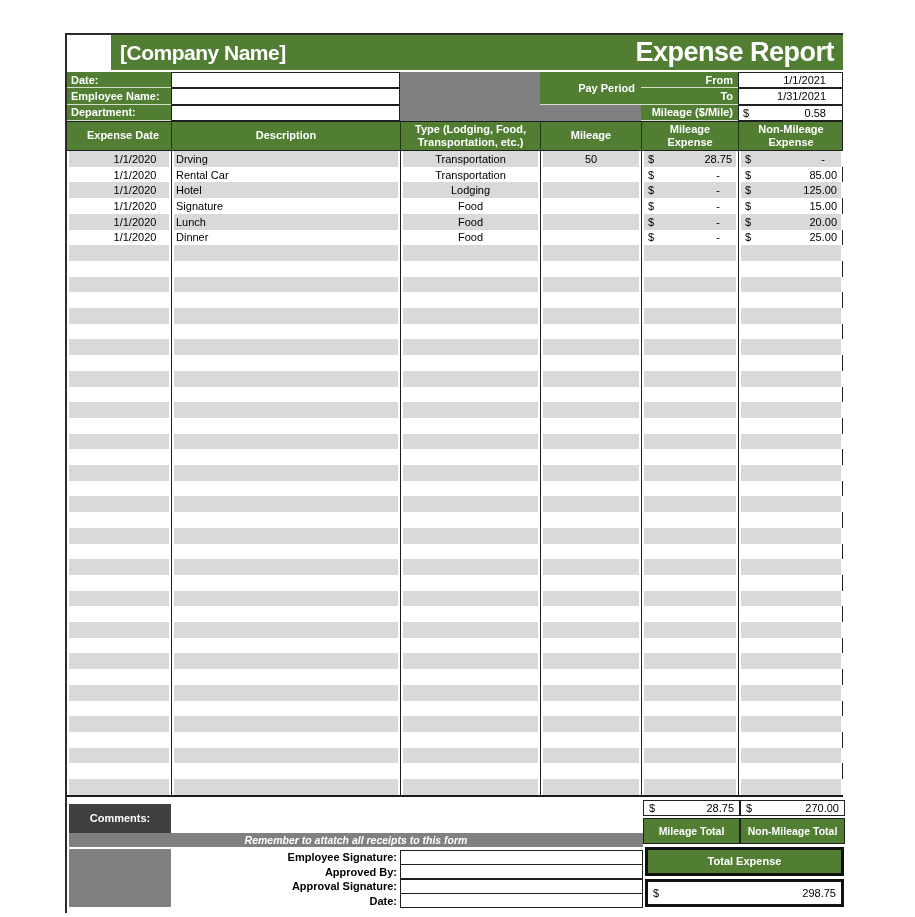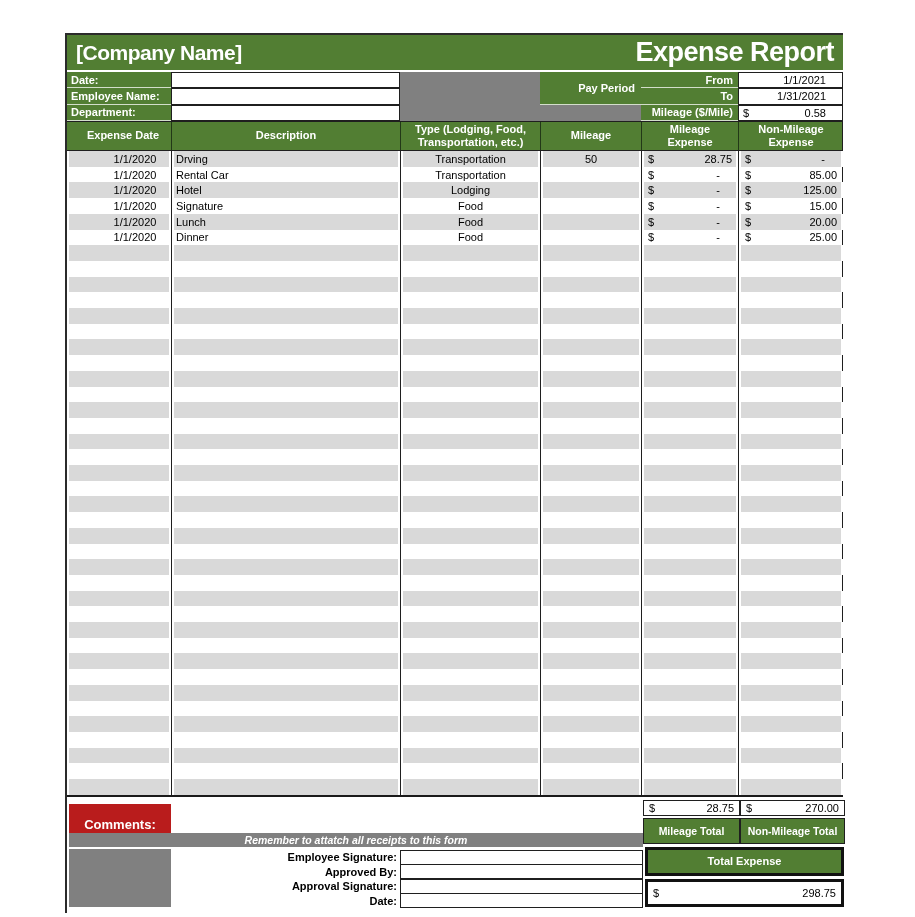--- a/index.html
+++ b/index.html
@@ -1,21 +1,21 @@
 <!DOCTYPE html>
 <html><head>
 <meta charset="utf-8">
 <style>
   * { box-sizing: border-box; margin: 0; padding: 0; }
   html,body { width:915px; height:917px; background:#ffffff; font-family:"Liberation Sans", sans-serif; color:#000; }
   .sheet { position:absolute; left:65px; top:33px; width:778px; border-top:2px solid #2b2b2b; border-left:2px solid #2b2b2b; }
 
   
   .titlebar { height:37px; background:#527e33; display:flex; justify-content:space-between; align-items:center;
-              padding:0 9px; border-bottom:2px solid #fff; }
+              padding:0 9px; border-bottom:2px solid #fff;margin-left:44px; }
   .company  { color:#fff; font-weight:bold; font-size:21px; letter-spacing:-0.5px; }
   .report-title { color:#fff; font-weight:bold; font-size:27px; letter-spacing:-0.5px; }
 
   
   .topform { display:grid; grid-template-columns:104px 229px 140px 101px 97px 105px; grid-template-rows:16.3px 16.3px 16.4px; }
   .lbl { background:#527e33; color:#fff; font-weight:bold; font-size:11px; display:flex; align-items:center;
          padding-left:4px; border-bottom:1px solid rgba(255,255,255,.75); }
   .inp { background:#fff; border:1px solid #1f1f1f; }
   .gray-top    { grid-column:3; grid-row:1/3; background:#808080; }
   .gray-mid    { grid-column:3/5; grid-row:3; background:#808080; }
@@ -42,22 +42,22 @@
   .cell:first-child { border-left:none;padding-left:32px; }
   .trow.alt .cell { background:#d9d9d9; box-shadow: inset 2px 0 0 #fff, inset -2px 0 0 #fff; }
   .c-date, .c-type, .c-mileage { justify-content:center; }
   .c-desc { padding-left:4px; }
   .cur { justify-content:space-between; padding:0 6px; }
   .cur .amt.dash { margin-right:12px; }
 
   
   .bottom { position:relative; height:116px; width:778px; }
   .b-comments-box { position:absolute; left:104px; top:3px; width:472px; height:31px; background:#fff; }
-  .b-comments-label { position:absolute; left:2px; top:7px; width:102px; height:42px; background:#b91c1c;
-                      color:#fff; font-weight:bold; font-size:13px; display:flex; align-items:center; justify-content:center; }
+  .b-comments-label { position:absolute; left:2px; top:7px; width:102px; height:29px; background:#404040;
+                      color:#fff; font-weight:bold; font-size:11px; display:flex; align-items:center; justify-content:center; }
   .b-tot { position:absolute; top:3px; height:16px; background:#fff; border:1px solid #1f1f1f;
            font-size:11px; display:flex; align-items:center; justify-content:space-between; padding:0 5px; }
   .b-tot-m  { left:576px; width:97px; }
   .b-tot-nm { left:673px; width:105px; }
   .b-glab { position:absolute; top:21px; height:26px; background:#527e33; border:1px solid #1f1f1f;
             color:#fff; font-weight:bold; font-size:10.5px; display:flex; align-items:center; justify-content:center; }
   .b-glab-m  { left:576px; width:97px; }
   .b-glab-nm { left:673px; width:105px; }
   .b-receipts { position:absolute; left:2px; top:36px; width:574px; height:14px; background:#808080;
                 color:#fff; font-weight:bold; font-style:italic; font-size:10.5px;

